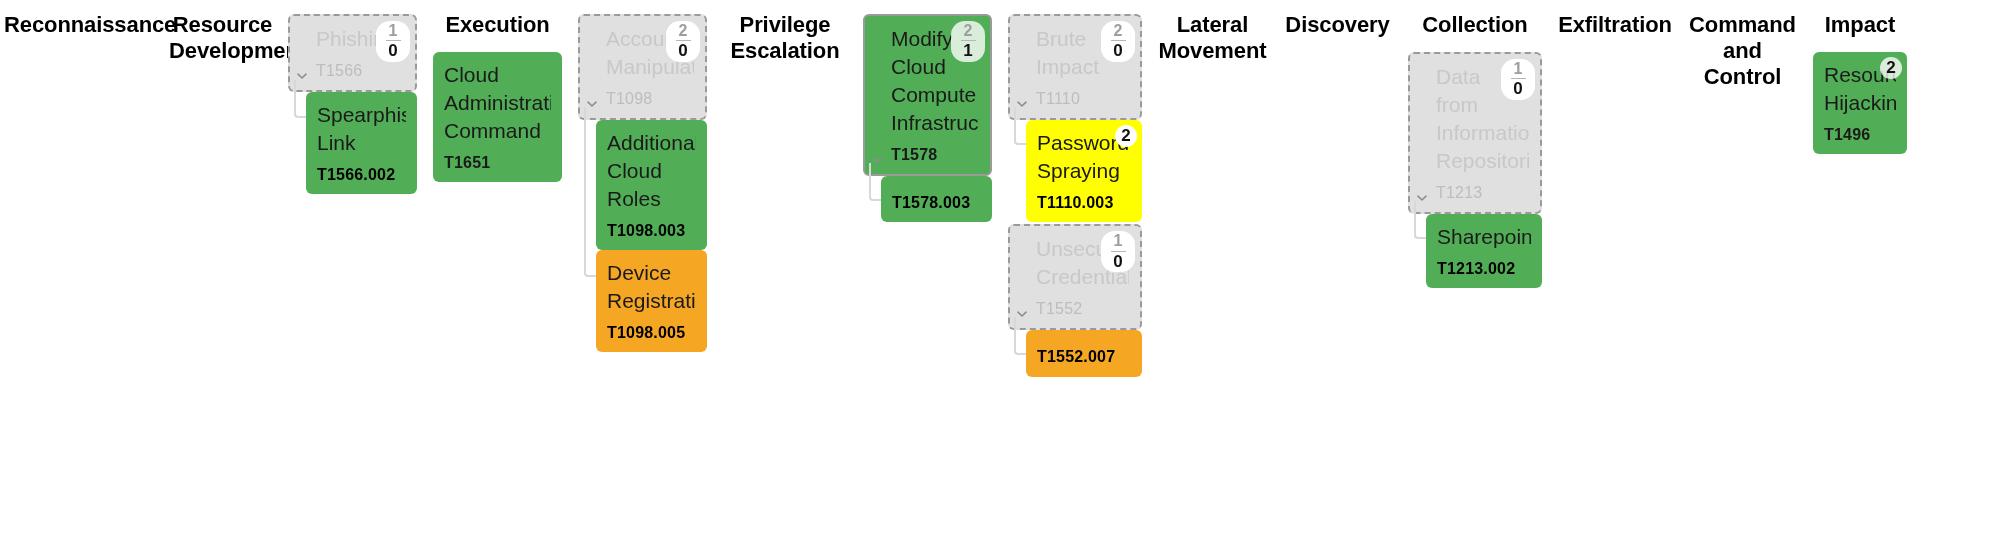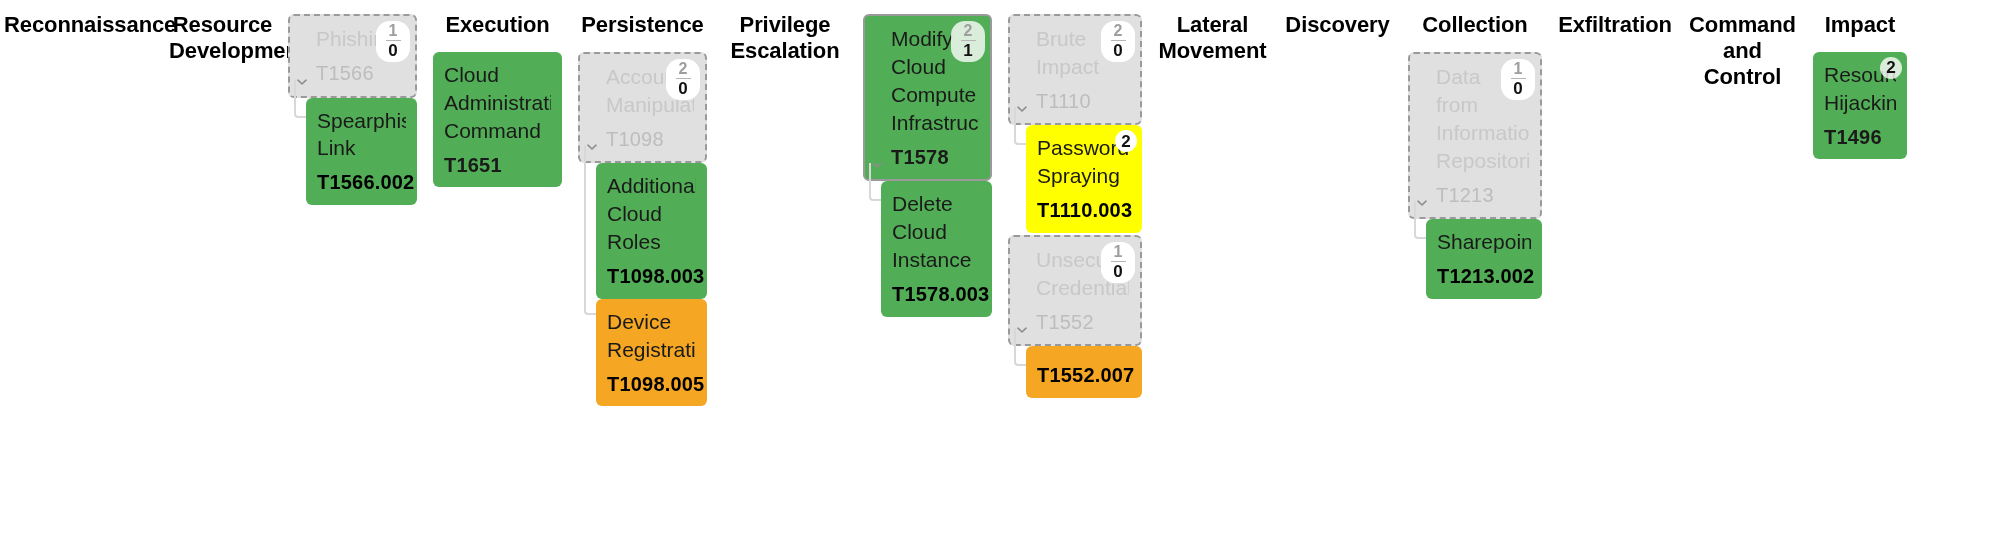--- a/index.html
+++ b/index.html
@@ -69,21 +69,21 @@
   }
   .tech .tname{
     display:block;
     padding-right:2px;
     white-space:normal;
     word-break:normal;
     overflow:hidden;
   }
   .tech .tid{
     display:block;
-    font-size:20px;
+    font-size:16px;
     font-weight:bold;
     margin-top:7px;
     letter-spacing:0.2px;
   }
 
   
   .tech.parent-off{
     background:#e0e0e0;
     border:2px dashed #9a9a9a;
     color:#c8c8c8;
@@ -195,21 +195,20 @@
       <div class="tactic-body">
         <div class="tech-group">
           <div class="tech" style="background:#52ae56;">
             <span class="tname">Cloud Administration Command</span>
             <span class="tid">T1651</span>
           </div>
         </div>
       </div>
     </div>
     <div class="tactic-col" style="width:145px">
-      <div class="tactic-header">Persistence</div>
       <div class="tactic-body">
         <div class="tech-group">
           <div class="tech parent-off" style="">
             <span class="chevron">
               <svg width="14" height="14" viewBox="0 0 14 14">
                 <path d="M3 5.2 L7 9 L11 5.2" fill="none" stroke="#8d8d8d" stroke-width="1.6" stroke-linecap="round" stroke-linejoin="round"></path>
               </svg>
             </span>
             <span class="badge">
               <span class="b-top">2</span>
@@ -247,21 +246,20 @@
             <span class="badge on-green">
               <span class="b-top">2</span>
               <span class="b-div"></span>
               <span class="b-bot">1</span>
             </span>
             <span class="tname">Modify Cloud Compute Infrastructure</span>
             <span class="tid">T1578</span>
           </div>
           <div class="connector" style="top: 149px; height: 36px;"></div>
           <div class="tech child" style="background:#52ae56;">
-            <span class="tname">Delete Cloud Instance</span>
             <span class="tid">T1578.003</span>
           </div>
         </div>
       </div>
     </div>
     <div class="tactic-col" style="width:150px">
       <div class="tactic-body">
         <div class="tech-group">
           <div class="tech parent-off" style="">
             <span class="chevron">

